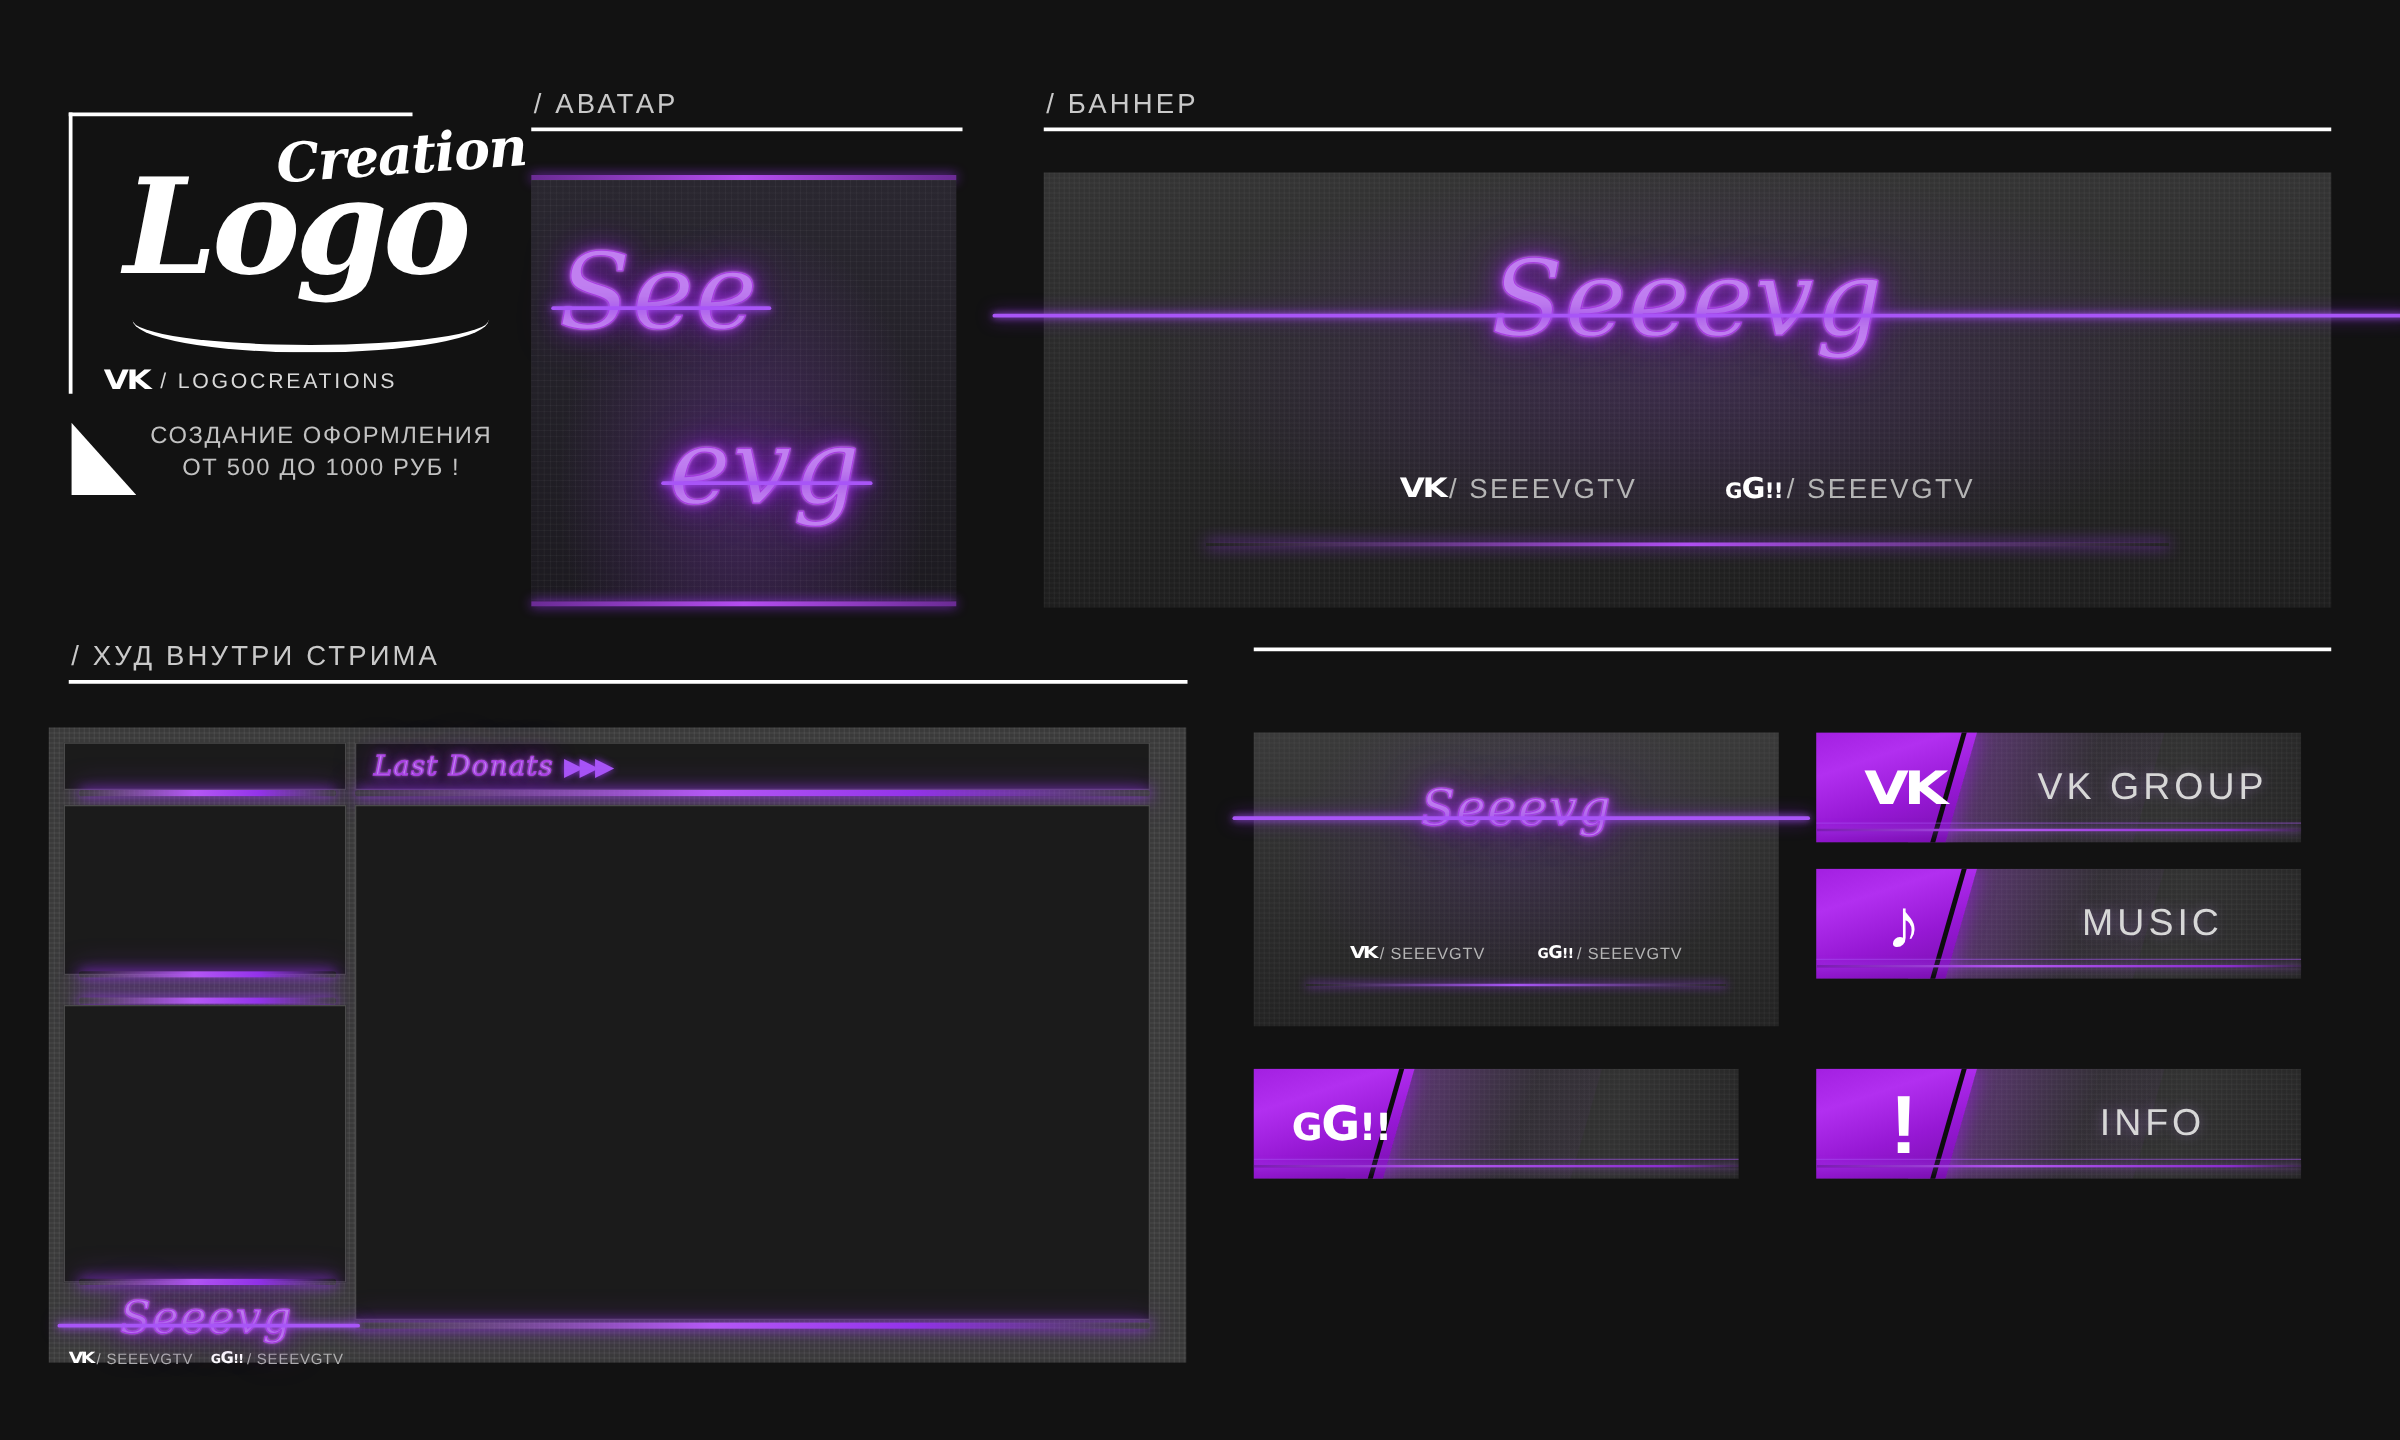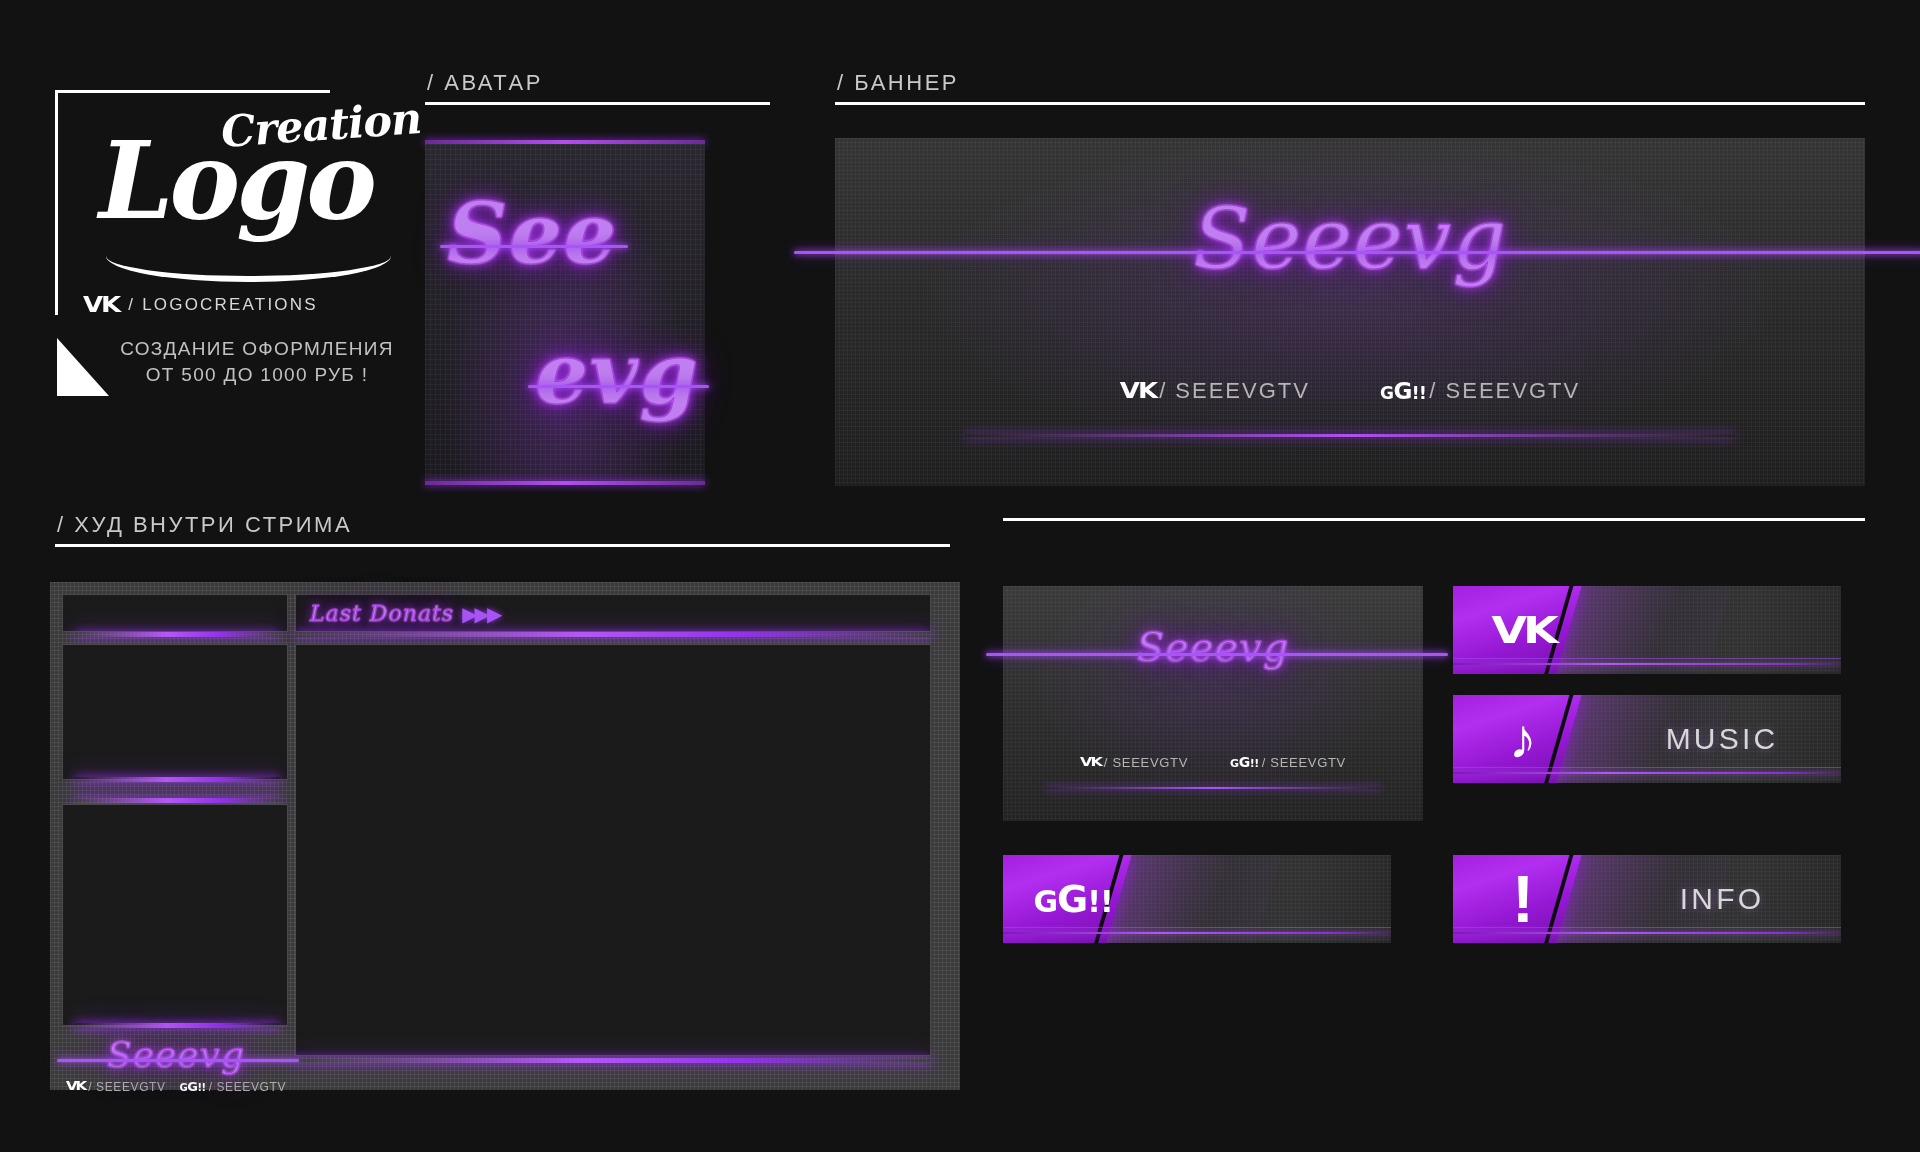--- a/index.html
+++ b/index.html
@@ -80,21 +80,21 @@
     letter-spacing:1px; white-space:nowrap;
   }
   .neon-strike { position:relative; }
   .neon-strike::after{
     content:""; position:absolute; left:-4%; right:-6%; top:62%; height:3px;
     background:#a855f7; border-radius:2px;
     box-shadow:0 0 6px #a855f7, 0 0 14px #7e22ce;
   }
 
   
-  #avatar-panel { position:absolute; left:425px; top:140px; width:280px; height:345px;font-weight:bold; }
+  #avatar-panel { position:absolute; left:425px; top:140px; width:340px; height:345px; }
   #avatar-panel .topbar,#avatar-panel .botbar{
     position:absolute; left:0; right:0; height:4px;
     background:linear-gradient(90deg,#6a2b94,#b44df0,#6a2b94);
     box-shadow:0 0 9px #9333ea;
   }
   #avatar-panel .topbar{top:0;} #avatar-panel .botbar{bottom:0;}
   #avatar-panel .inner{
     position:absolute; left:0; right:0; top:4px; bottom:4px;
     background:
       radial-gradient(ellipse at 50% 72%, rgba(150,60,220,.30), rgba(0,0,0,0) 62%),
@@ -139,21 +139,21 @@
     font-family:"DejaVu Sans", sans-serif;
   }
   .gg-glyph .sm{ font-size:17px; }
   #banner-panel .underglow{
     position:absolute; left:130px; right:130px; top:296px; height:3px;
     background:linear-gradient(90deg,rgba(147,51,234,0),#b04ff2,rgba(147,51,234,0));
     box-shadow:0 0 12px #9333ea;
   }
 
   
-  #hud{ position:absolute; left:50px; top:582px; width:910px; height:508px; }
+  #hud{ position:absolute; left:39px; top:582px; width:910px; height:508px; }
   #hud .shell{
     position:absolute; inset:0; padding:9px;
     background-color:#3a3a3a;
     background-image:
       linear-gradient(rgba(255,255,255,.07) 1px, transparent 1px),
       linear-gradient(90deg, rgba(255,255,255,.07) 1px, transparent 1px);
     background-size:4px 4px,4px 4px;
   }
   #hud .box{ position:absolute; background:#1b1b1b; border:1px solid #4a4a4a; }
   #hud .glow{
@@ -390,20 +390,21 @@
   </div>
 
   <div class="btn" style="left:1453px; top:586px;">
     <div class="plate"></div>
     <div class="sheen"></div>
     <div class="icon-slab"></div>
     <div class="divider"></div>
     <div class="icon-glyph">
         <span class="gi-vk">VK</span>
       </div>
+    <div class="label">VK GROUP</div>
     <div class="edge2"></div>
     <div class="edge"></div>
   </div>
 
   <div class="btn" style="left:1453px; top:695px;">
     <div class="plate"></div>
     <div class="sheen"></div>
     <div class="icon-slab"></div>
     <div class="divider"></div>
     <div class="icon-glyph">

